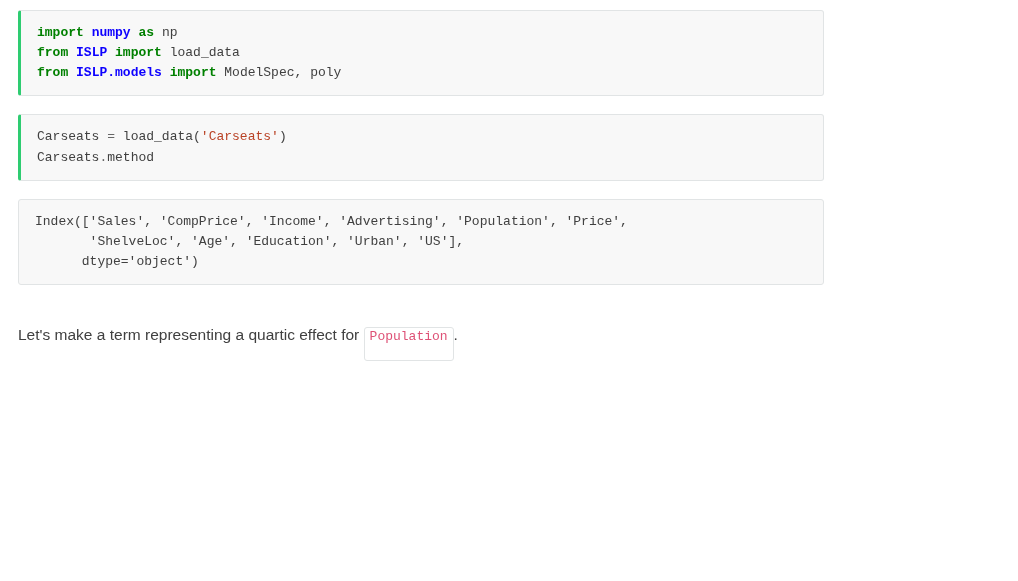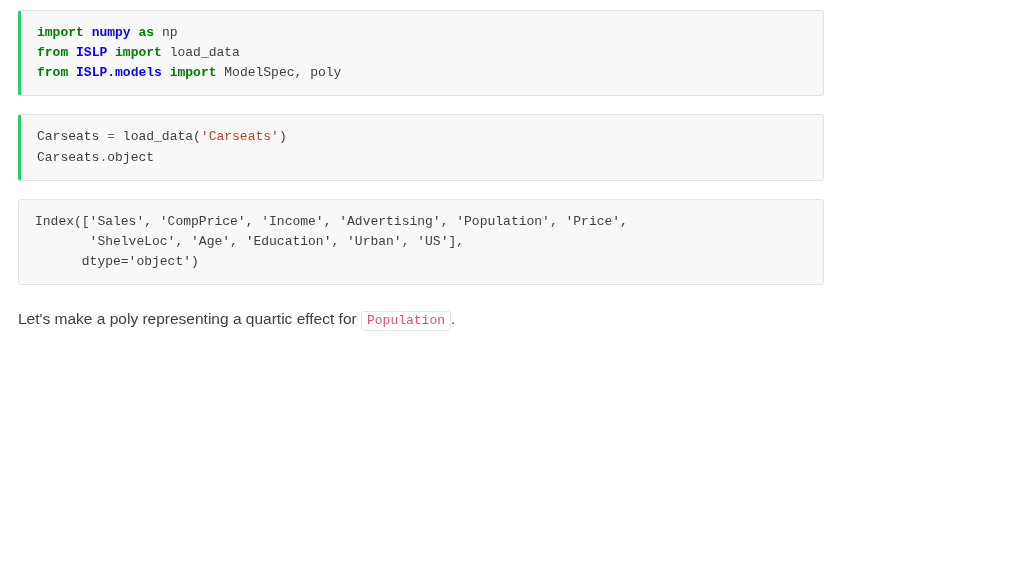--- a/index.html
+++ b/index.html
@@ -22,21 +22,21 @@
     border-radius: 3px;
     background: #f8f8f8;
     padding: 12px 16px;
     margin: 10px 0 18px 0;
   }
   .output-cell {
     border: 1px solid #e1e4e5;
     border-radius: 3px;
     background: #f8f8f8;
     padding: 12px 16px;
-    margin: 10px 0 22px 0;
+    margin: 10px 0 38px 0;
   }
   pre {
     margin: 0;
     font-family: "SFMono-Regular", Menlo, Monaco, Consolas, "Courier New", monospace;
     font-size: 13px;
     line-height: 1.55;
     white-space: pre;
     overflow-x: auto;
     color: #404040;
   }
@@ -45,49 +45,49 @@
     font-size: 15.5px;
     color: #404040;
   }
   code.lit {
     font-family: "SFMono-Regular", Menlo, Monaco, Consolas, "Courier New", monospace;
     font-size: 13px;
     color: #de5176;
     background: #ffffff;
     border: 1px solid #e1e4e5;
     border-radius: 3px;
-    padding: 1px 5px 2px 5px;
+    padding: 1px 5px 16px 5px;
   }
   .tok-kw   { color: #008000; font-weight: bold; }  
   .tok-nm   { color: #404040; }
   .tok-mod  { color: #0d00ff; font-weight: bold; }
   .tok-str  { color: #b94225; text-align: center; }
   .tok-op   { color: #666666; }
 </style>
 </head>
 <body>
 
 <div class="container">
 
   <div class="code-cell">
     <pre><span class="tok-kw">import</span> <span class="tok-mod">numpy</span> <span class="tok-kw">as</span> <span class="tok-nm">np</span>
 <span class="tok-kw">from</span> <span class="tok-mod">ISLP</span> <span class="tok-kw">import</span> <span class="tok-nm">load_data</span>
 <span class="tok-kw">from</span> <span class="tok-mod">ISLP.models</span> <span class="tok-kw">import</span> <span class="tok-nm">ModelSpec</span><span class="tok-nm">, </span><span class="tok-nm">poly</span></pre>
   </div>
 
   <div class="code-cell">
     <pre><span class="tok-nm">Carseats</span><span class="tok-op"> = </span><span class="tok-nm">load_data</span><span class="tok-nm">(</span><span class="tok-str">'Carseats'</span><span class="tok-nm">)</span>
-<span class="tok-nm">Carseats</span><span class="tok-op">.</span><span class="tok-nm">object</span></pre>
+<span class="tok-nm">Carseats</span><span class="tok-op">.</span><span class="tok-nm">method</span></pre>
   </div>
 
   <div class="output-cell">
     <pre>Index(['Sales', 'CompPrice', 'Income', 'Advertising', 'Population', 'Price',
        'ShelveLoc', 'Age', 'Education', 'Urban', 'US'],
       dtype='object')</pre>
   </div>
 
   <p class="prose">
-    <span>Let's make a poly representing a quartic effect for </span><code class="lit">Population</code><span>.</span>
+    <span>Let's make a term representing a quartic effect for </span><code class="lit">Population</code><span>.</span>
   </p>
 
 
 
 </div>
 
 </body></html>

